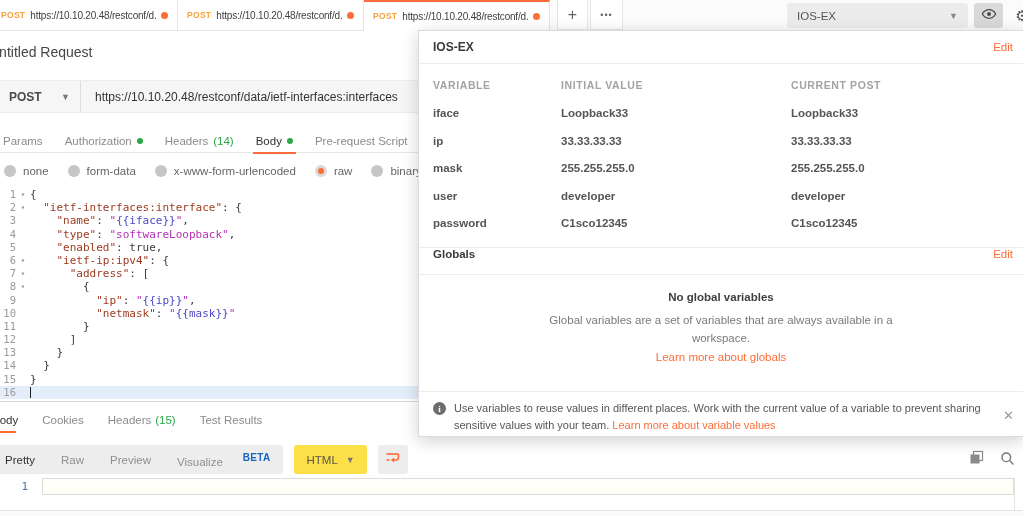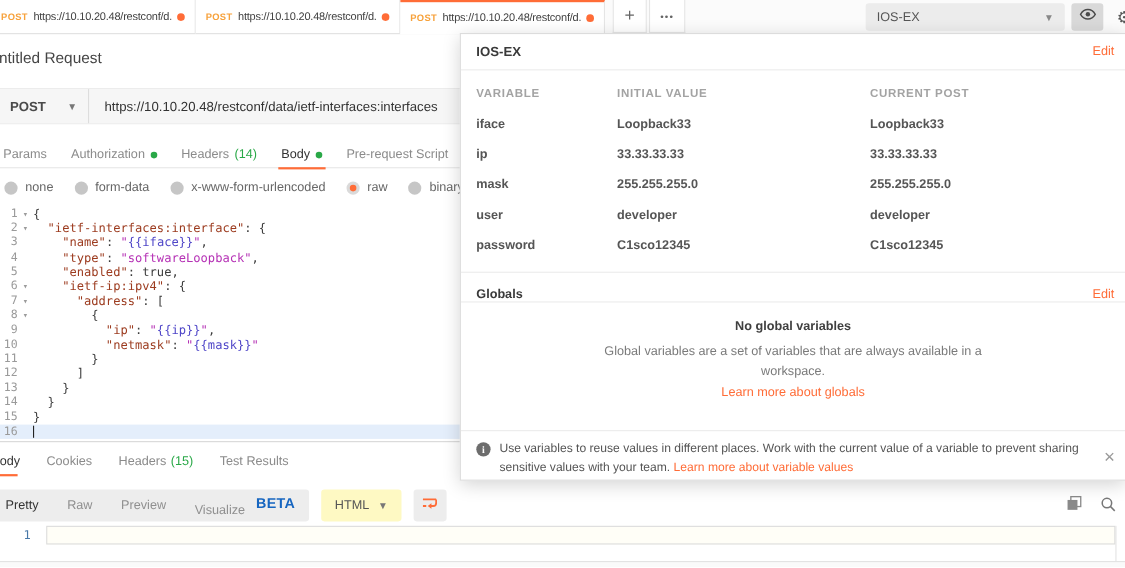--- a/index.html
+++ b/index.html
@@ -61,41 +61,41 @@
   .resp-divider { position:absolute; left:0; top:401px; width:1023px; border-top:1px solid #d8d8d8; }
   .resp-tabs { position:absolute; left:-8px; top:405px; display:flex; height:30px; align-items:center; }
   .resp-tab { display:flex; align-items:center; gap:4px; padding:0 12px; font-size:11.5px; color:#8b8b8b; height:30px; position:relative; cursor:pointer; }
   .resp-tab:first-child { padding-left:0; }
   .resp-tab.active { color:#333; }
   .resp-tab.active::after { content:""; position:absolute; left:0; right:14px; bottom:2px; height:2px; background:#ff6c37; }
   .view-bar { position:absolute; left:-8px; top:445px; display:flex; align-items:center; gap:11px; height:29px; }
   .view-pill { display:flex; background:#ededed; border-radius:3px; height:29px; align-items:center; }
   .view-item { padding:0 13px; font-size:11.5px; color:#8f8f8f; cursor:pointer; }
   .view-item.active { color:#333; }
-  .beta { font-size:13px; font-weight:bold; color:#1766c0; vertical-align:super; margin-left:10px; letter-spacing:.3px; }
-  .fmt-pill { display:flex; align-items:center; gap:8px; background:#fef9c3; border-radius:3px; height:29px; padding:0 12px; font-size:11.5px; color:#555; cursor:pointer; }
+  .beta { font-size:10px; font-weight:bold; color:#1766c0; vertical-align:super; margin-left:20px; letter-spacing:.3px; }
+  .fmt-pill { display:flex; align-items:center; gap:8px; background:#fde047; border-radius:3px; height:29px; padding:0 12px; font-size:11.5px; color:#555; cursor:pointer; }
   .fmt-pill .chev { font-size:9px; color:#777; }
   .wrap-pill { width:30px; height:29px; background:#ededed; border-radius:3px; display:flex; align-items:center; justify-content:center; cursor:pointer; }
   .resp-icons { position:absolute; top:450px; left:969px; display:flex; gap:15px; align-items:center; }
   .resp-ln { position:absolute; left:10px; top:480px; width:18px; text-align:right; font-family:"DejaVu Sans Mono", monospace; font-size:11px; color:#4878a8; }
   .resp-line-box { position:absolute; left:42px; top:478px; width:972px; height:17px; background:#fffef7; border:1px solid #dcdcdc; }
   .right-vline { position:absolute; left:1014px; top:478px; height:33px; border-left:1px solid #e3e3e3; }
   .footer-strip { position:absolute; left:0; top:510px; width:1023px; height:6px; background:#fafafa; border-top:1px solid #e3e3e3; }
 
   
   .env-panel { position:absolute; left:418px; top:30px; width:606px; height:407px; background:#fff; border:1px solid #dcdcdc;
                box-shadow:0 4px 16px rgba(0,0,0,.18); z-index:10; }
   .panel-header { height:33px; display:flex; align-items:center; padding:0 10px 0 14px; border-bottom:1px solid #ececec; }
   .panel-title { font-size:12px; font-weight:bold; color:#3a3a3a; }
   .edit-link { margin-left:auto; font-size:11.5px; color:#ff6c37; cursor:pointer; }
   .var-table { height:183px; padding:6px 14px 0; overflow:hidden;font-weight:bold; }
   .var-row { display:grid; grid-template-columns:128px 230px 1fr; }
   .var-head { height:30px; line-height:30px; font-size:10.5px; color:#a3a3a3; letter-spacing:.6px; }
   .var-data { height:27.5px; line-height:27.5px; font-size:11.5px; color:#555; }
-  .globals-bar { height:28px; display:flex; align-items:flex-end; padding:0 10px 0 14px; border-top:1px solid #ececec; border-bottom:1px solid #ececec; }
+  .globals-bar { height:28px; display:flex; align-items:flex-start; padding:0 10px 0 14px; border-top:1px solid #ececec; border-bottom:1px solid #ececec; }
   .globals-title { font-size:11.5px; font-weight:bold; color:#3a3a3a; }
   .globals-empty { height:116px; text-align:center; padding-top:16px; }
   .ge-title { font-size:11.5px; font-weight:bold; color:#3f3f3f; }
   .ge-desc { width:400px; margin:9px auto 0; font-size:11.5px; color:#7a7a7a; line-height:1.55; }
   .ge-link { margin-top:3px; font-size:11.5px; color:#ff6c37; cursor:pointer; }
   .panel-info { border-top:1px solid #ececec; height:46px; display:flex; gap:8px; padding:8px 30px 0 14px; position:relative; }
   .info-icon { flex:none; width:13px; height:13px; border-radius:50%; background:#6d6d6d; color:#fff; font-size:9px; font-weight:bold;
                display:flex; align-items:center; justify-content:center; margin-top:2px; font-family:"Liberation Serif", serif; }
   .info-text { font-size:11px; color:#555; line-height:1.55; max-width:552px; }
   .info-link { color:#ff6c37; cursor:pointer; }

